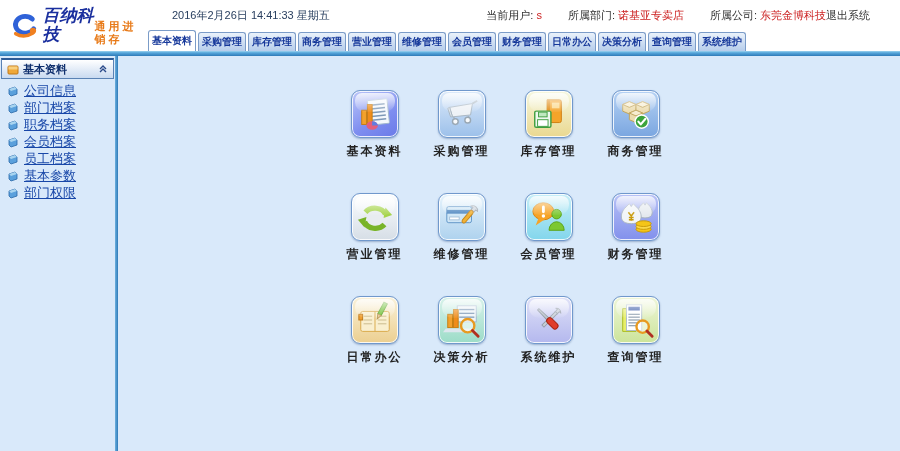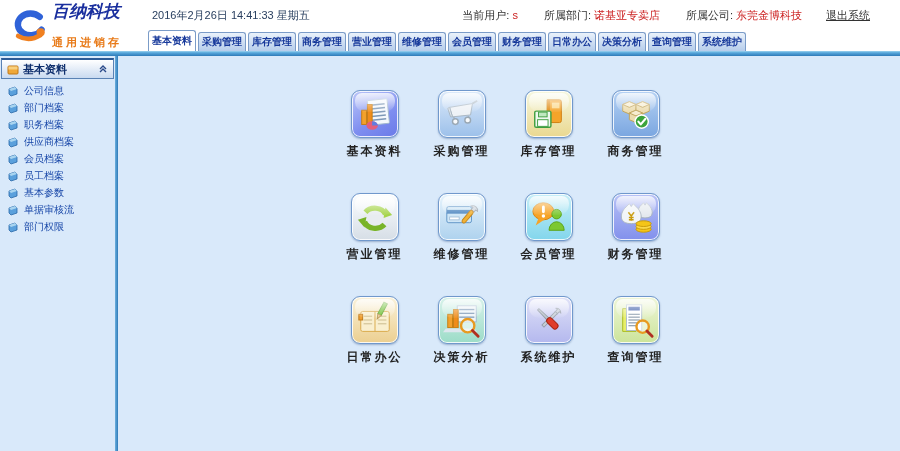--- a/index.html
+++ b/index.html
@@ -3,51 +3,51 @@
 <meta charset="utf-8">
 <style>
   *{margin:0;padding:0;box-sizing:border-box}
   html,body{width:900px;height:451px}
   body{font-family:"Liberation Sans",sans-serif;background:#d9e9fa;overflow:hidden}
   .app{width:900px;height:451px;display:flex;flex-direction:column;background:#fff}
 
   
   .header{height:51px;background:#fff;display:flex;flex:0 0 auto}
   .logo{width:148px;display:flex;align-items:center;gap:4px;padding-left:8px}
-  .logo-text{display:flex;flex-direction:column;line-height:1.15}
+  .logo-text{display:flex;flex-direction:row;line-height:1.15}
   .logo-cn{font-size:17px;font-weight:bold;font-style:italic;color:#1a2f9e}
   .logo-sub{font-size:11px;font-weight:bold;color:#e87a18;letter-spacing:3px;margin-top:14px}
   .header-right{flex:1;display:flex;flex-direction:column;min-width:0}
   .header-top{height:30px;display:flex;align-items:center;font-size:11px;color:#333;white-space:nowrap}
-  .date{margin-left:4px;color:#2a4060}
+  .date{margin-left:24px;color:#2a4060}
   .user-info{margin-left:auto;margin-right:30px;display:flex;align-items:center}
   .user-info .lbl{color:#333}
   .user-info .lbl.gap{margin-left:26px}
   .user-info .val{color:#cc2222;margin-left:3px}
-  .logout{margin-left:24px;color:#333;text-decoration:underline;cursor:pointer}
+  .logout{color:#333;cursor:pointer}
 
   
   .tabs{height:21px;display:flex;align-items:flex-end}
   .tab{height:19px;line-height:18px;padding:0 3px;margin-right:2px;font-size:10px;font-weight:bold;
        color:#16389a;background:linear-gradient(#eaf2fb,#b6cdeb);border:1px solid #7b9cc8;border-bottom:none;
        border-radius:3px 3px 0 0;cursor:pointer;white-space:nowrap}
   .tab.active{height:21px;line-height:20px;background:#fff}
 
   
   .blue-bar{height:5px;background:linear-gradient(180deg,#9fd4ee 0%,#58a8dc 35%,#2e7ab8 100%);flex:0 0 auto}
 
   
   .body-row{flex:1;display:flex;background:#d9e9fa;min-height:0}
   .sidebar{width:115px;background:#d9e9fa;flex:0 0 auto}
   .sidebar-header{height:21px;margin:2px 1px 3px 1px;display:flex;align-items:center;gap:4px;padding:0 5px;
        background:linear-gradient(#ffffff,#c9daf0);border:1px solid #5a82b4;border-top:2px solid #2d5a96;
        font-size:11px;font-weight:bold;color:#10306e;cursor:pointer}
   .sidebar-title{flex:1}
   .side-item{display:flex;align-items:center;gap:5px;padding:2px 0 2px 7px;height:17px;cursor:pointer}
-  .side-link{font-size:10px;color:#1847a8;cursor:pointer}
+  .side-link{font-size:13px;color:#1847a8;text-decoration:underline;cursor:pointer}
   .divider{width:3px;background:linear-gradient(90deg,#6cb0de,#2e7ab8);flex:0 0 auto}
 
   
   .main{flex:1;position:relative;background:#d9e9fa;min-width:0}
   .grid{position:absolute;left:213px;top:34px;display:grid;grid-template-columns:repeat(4,87px);grid-auto-rows:103px}
   .cell{display:flex;flex-direction:column;align-items:center;cursor:pointer}
   .mod-btn{position:relative;width:48px;height:48px;border-radius:9px;border:1px solid #7098cc;
        box-shadow:inset 0 0 0 1px rgba(255,255,255,.85),0 1px 2px rgba(60,90,140,.4);
        display:flex;align-items:center;justify-content:center;cursor:pointer}
   .mod-btn::before{content:"";position:absolute;left:3px;right:3px;top:2px;height:19px;
@@ -153,49 +153,35 @@
             <path d="M2 4 L8 2 L10 4 L10 9 L4 11 L2 9 Z" fill="#5aa0dc" stroke="#2a68a8" stroke-width=".8"></path>
             <path d="M2 4 L8 2 L10 4 L4 6 Z" fill="#a8d4f0"></path>
           </svg>
         <a class="side-link">职务档案</a>
       </div>
       <div class="side-item">
         <svg width="12" height="12" viewBox="0 0 12 12">
             <path d="M2 4 L8 2 L10 4 L10 9 L4 11 L2 9 Z" fill="#5aa0dc" stroke="#2a68a8" stroke-width=".8"></path>
             <path d="M2 4 L8 2 L10 4 L4 6 Z" fill="#a8d4f0"></path>
           </svg>
-        <a class="side-link">供应商档案</a>
-      </div>
-      <div class="side-item">
-        <svg width="12" height="12" viewBox="0 0 12 12">
-            <path d="M2 4 L8 2 L10 4 L10 9 L4 11 L2 9 Z" fill="#5aa0dc" stroke="#2a68a8" stroke-width=".8"></path>
-            <path d="M2 4 L8 2 L10 4 L4 6 Z" fill="#a8d4f0"></path>
-          </svg>
         <a class="side-link">会员档案</a>
       </div>
       <div class="side-item">
         <svg width="12" height="12" viewBox="0 0 12 12">
             <path d="M2 4 L8 2 L10 4 L10 9 L4 11 L2 9 Z" fill="#5aa0dc" stroke="#2a68a8" stroke-width=".8"></path>
             <path d="M2 4 L8 2 L10 4 L4 6 Z" fill="#a8d4f0"></path>
           </svg>
         <a class="side-link">员工档案</a>
       </div>
       <div class="side-item">
         <svg width="12" height="12" viewBox="0 0 12 12">
             <path d="M2 4 L8 2 L10 4 L10 9 L4 11 L2 9 Z" fill="#5aa0dc" stroke="#2a68a8" stroke-width=".8"></path>
             <path d="M2 4 L8 2 L10 4 L4 6 Z" fill="#a8d4f0"></path>
           </svg>
         <a class="side-link">基本参数</a>
-      </div>
-      <div class="side-item">
-        <svg width="12" height="12" viewBox="0 0 12 12">
-            <path d="M2 4 L8 2 L10 4 L10 9 L4 11 L2 9 Z" fill="#5aa0dc" stroke="#2a68a8" stroke-width=".8"></path>
-            <path d="M2 4 L8 2 L10 4 L4 6 Z" fill="#a8d4f0"></path>
-          </svg>
-        <a class="side-link">单据审核流</a>
       </div>
       <div class="side-item">
         <svg width="12" height="12" viewBox="0 0 12 12">
             <path d="M2 4 L8 2 L10 4 L10 9 L4 11 L2 9 Z" fill="#5aa0dc" stroke="#2a68a8" stroke-width=".8"></path>
             <path d="M2 4 L8 2 L10 4 L4 6 Z" fill="#a8d4f0"></path>
           </svg>
         <a class="side-link">部门权限</a>
       </div>
     </aside>
 

